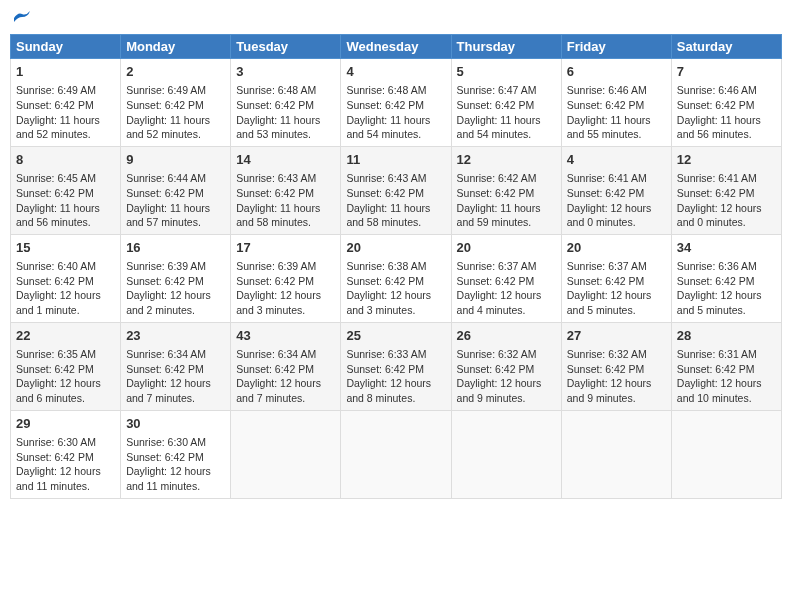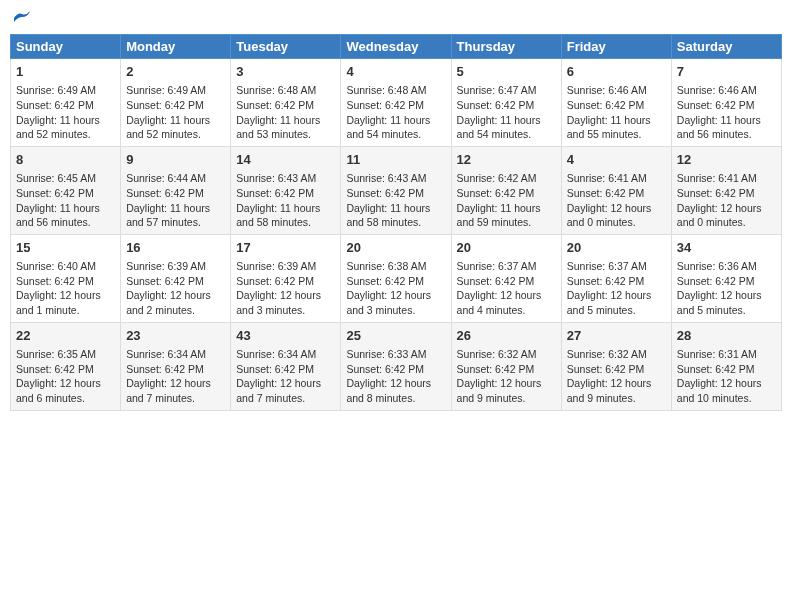--- a/index.html
+++ b/index.html
@@ -148,14 +148,23 @@
       </tr>
       <tr>
         <td><span class="day-number">22</span>Sunrise: 6:35 AM<br>Sunset: 6:42 PM<br>Daylight: 12 hours and 6 minutes.</td>
         <td><span class="day-number">23</span>Sunrise: 6:34 AM<br>Sunset: 6:42 PM<br>Daylight: 12 hours and 7 minutes.</td>
         <td><span class="day-number">43</span>Sunrise: 6:34 AM<br>Sunset: 6:42 PM<br>Daylight: 12 hours and 7 minutes.</td>
         <td><span class="day-number">25</span>Sunrise: 6:33 AM<br>Sunset: 6:42 PM<br>Daylight: 12 hours and 8 minutes.</td>
         <td><span class="day-number">26</span>Sunrise: 6:32 AM<br>Sunset: 6:42 PM<br>Daylight: 12 hours and 9 minutes.</td>
         <td><span class="day-number">27</span>Sunrise: 6:32 AM<br>Sunset: 6:42 PM<br>Daylight: 12 hours and 9 minutes.</td>
         <td><span class="day-number">28</span>Sunrise: 6:31 AM<br>Sunset: 6:42 PM<br>Daylight: 12 hours and 10 minutes.</td>
       </tr>
+      <tr>
+        <td><span class="day-number">29</span>Sunrise: 6:30 AM<br>Sunset: 6:42 PM<br>Daylight: 12 hours and 11 minutes.</td>
+        <td><span class="day-number">30</span>Sunrise: 6:30 AM<br>Sunset: 6:42 PM<br>Daylight: 12 hours and 11 minutes.</td>
+        <td class="empty-cell"></td>
+        <td class="empty-cell"></td>
+        <td class="empty-cell"></td>
+        <td class="empty-cell"></td>
+        <td class="empty-cell"></td>
+      </tr>
     </tbody>
 </table>
 
 </body></html>

